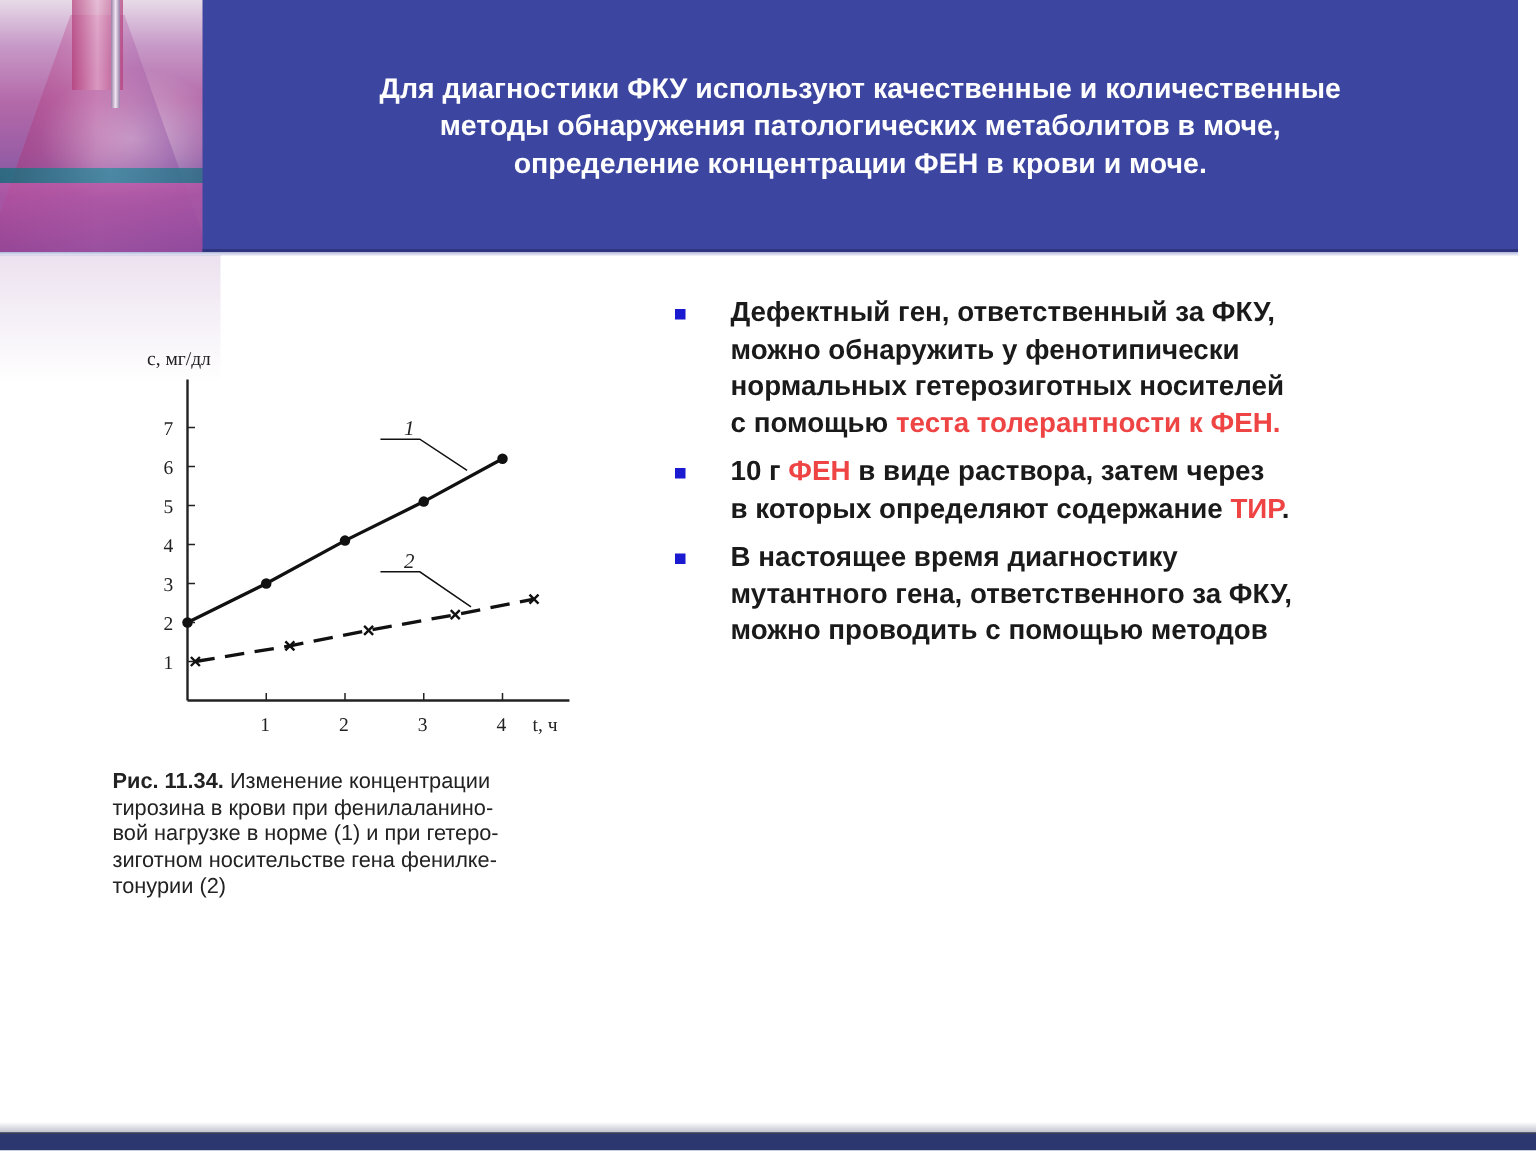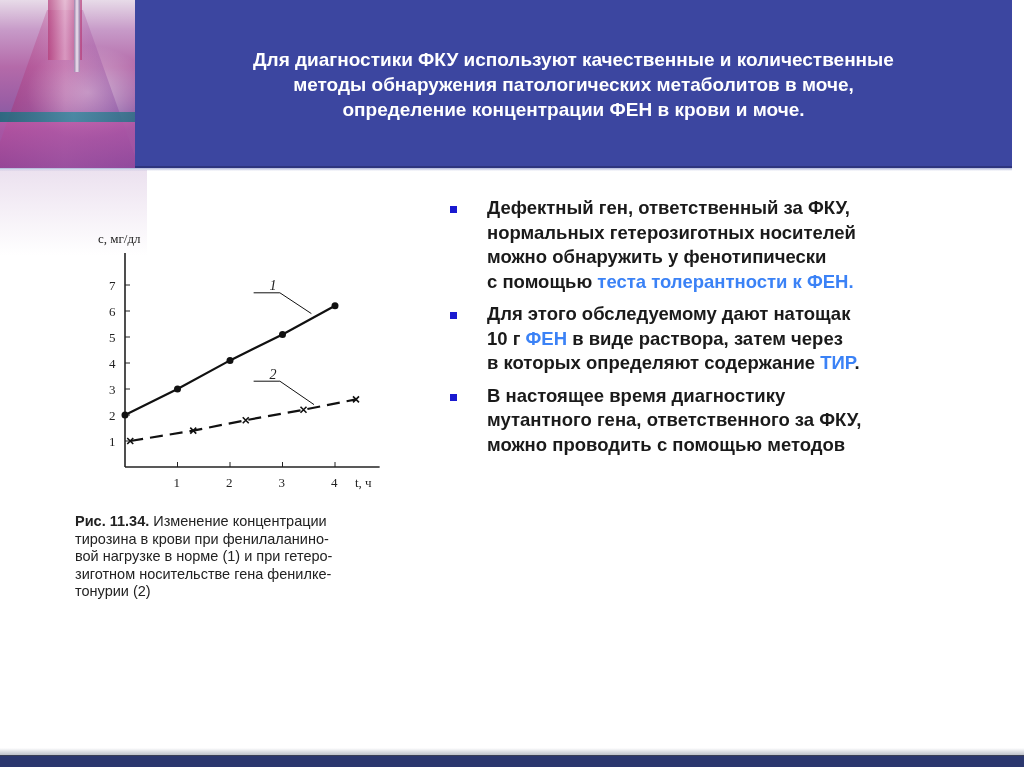--- a/index.html
+++ b/index.html
@@ -68,21 +68,21 @@
 
     .bullets { position:absolute; left:448px; top:196px; width:520px; }
     .bullet {
       position:relative; padding-left:39px; margin-bottom:8px;
       font-size:18.5px; line-height:24.5px; font-weight:bold; color:#1a1a1a;
     }
     .bullet .marker {
       position:absolute; left:2px; top:10px; width:7px; height:7px; background:#1a1ad0;
     }
     .bullet .line { display:block; white-space:nowrap; }
-    .hl { color:#3b82f6; }
+    .hl { color:#ef4444; }
 
     .footer-shadow {
       position:absolute; left:0; top:748px; width:1024px; height:8px;
       background:linear-gradient(180deg, rgba(255,255,255,0), rgba(150,155,170,0.7));
     }
     .footer-bar {
       position:absolute; left:0; top:755px; width:1024px; height:12px;
       background:#2b376e; border-top:1px solid #3a3f55;
     }
   </style>
@@ -156,27 +156,26 @@
   <span class="cap-line">тирозина в крови при фенилаланино-</span>
   <span class="cap-line">вой нагрузке в норме (1) и при гетеро-</span>
   <span class="cap-line">зиготном носительстве гена фенилке-</span>
   <span class="cap-line">тонурии (2)</span>
 </div>
 
 <div class="bullets" id="bullets">
     <div class="bullet">
       <span class="marker"></span>
       <span class="line"><span>Дефектный ген, ответственный  за ФКУ,</span></span>
+      <span class="line"><span>можно обнаружить у фенотипически</span></span>
       <span class="line"><span>нормальных гетерозиготных носителей</span></span>
-      <span class="line"><span>можно обнаружить у фенотипически</span></span>
       <span class="line"><span>с помощью </span><span class="hl">теста толерантности к ФЕН.</span></span>
     </div>
     <div class="bullet">
       <span class="marker"></span>
-      <span class="line"><span>Для этого обследуемому дают натощак</span></span>
       <span class="line"><span>10 г </span><span class="hl">ФЕН</span><span> в виде раствора, затем через</span></span>
       <span class="line"><span>в которых определяют содержание </span><span class="hl">ТИР</span><span>.</span></span>
     </div>
     <div class="bullet">
       <span class="marker"></span>
       <span class="line"><span>В настоящее время диагностику</span></span>
       <span class="line"><span>мутантного гена, ответственного за ФКУ,</span></span>
       <span class="line"><span>можно проводить с помощью методов</span></span>
     </div>
   </div>

